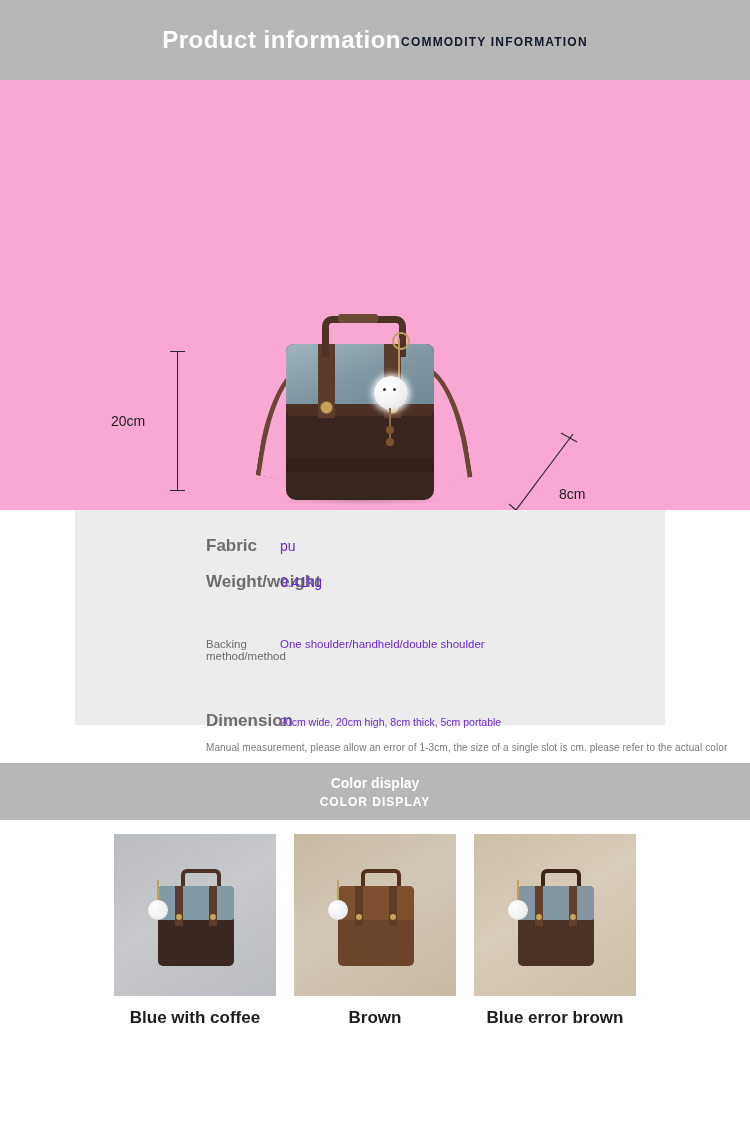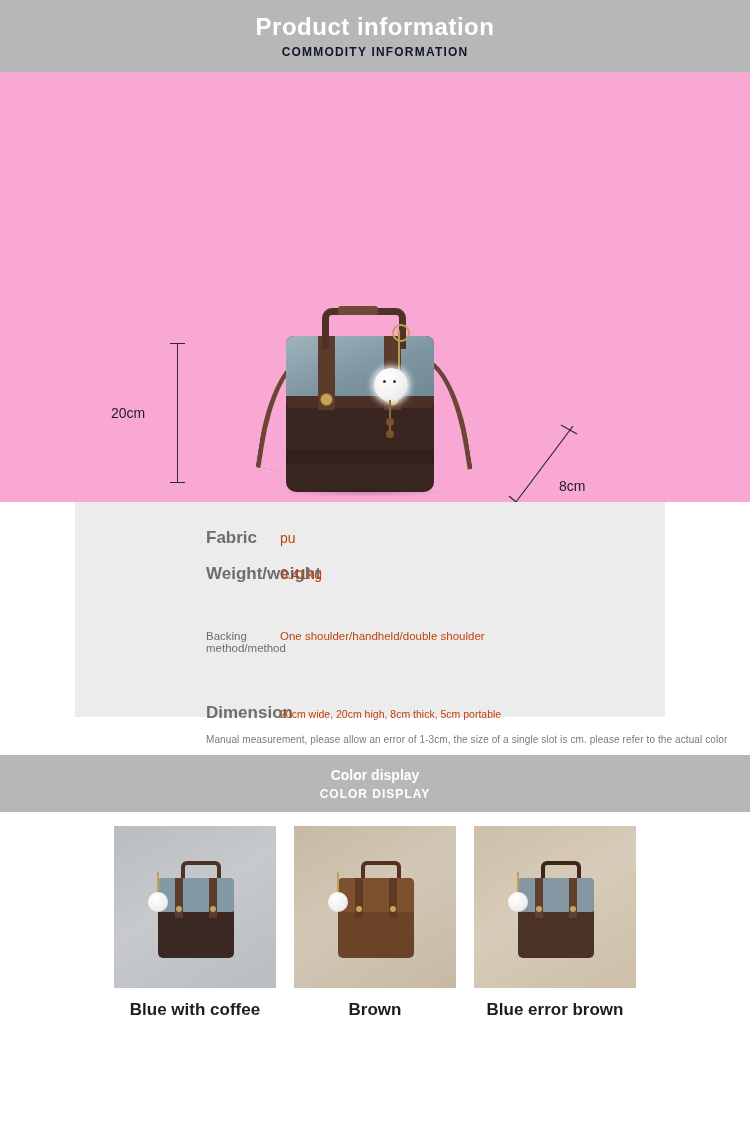--- a/index.html
+++ b/index.html
@@ -11,24 +11,24 @@
     height: 1145px;
     background: #ffffff;
     font-family: "Liberation Sans", sans-serif;
     overflow: hidden;
     position: relative;
   }
 
   
   .banner {
     width: 750px;
-    height: 72px;
+    height: 80px;
     background: #b7b7b7;
     display: flex;
-    flex-direction: column;
+    flex-direction: row;
     align-items: center;
     justify-content: center;
     box-sizing: border-box;
   }
   .banner-title {
     color: #ffffff;
     font-size: 24px;
     font-weight: bold;
     letter-spacing: 0.5px;
     line-height: 28px;
@@ -274,21 +274,21 @@
     display: flex;
     align-items: baseline;
   }
   .spec-key {
     width: 205px;
     padding-left: 131px;
     box-sizing: border-box;
     color: #6d6d6d;
   }
   .spec-val {
-    color: #c2410c;
+    color: #6d28d9;
   }
   .row-1 { top: 26px; }
   .row-2 { top: 62px; }
   .row-3 { top: 128px; }
   .row-4 { top: 166px; }
   .row-1 .spec-key, .row-2 .spec-key, .row-4 .spec-key {
     font-size: 17px; font-weight: bold;
   }
   .row-1 .spec-val, .row-2 .spec-val { font-size: 14px; }
   .row-3 .spec-key { font-size: 11.5px; }

